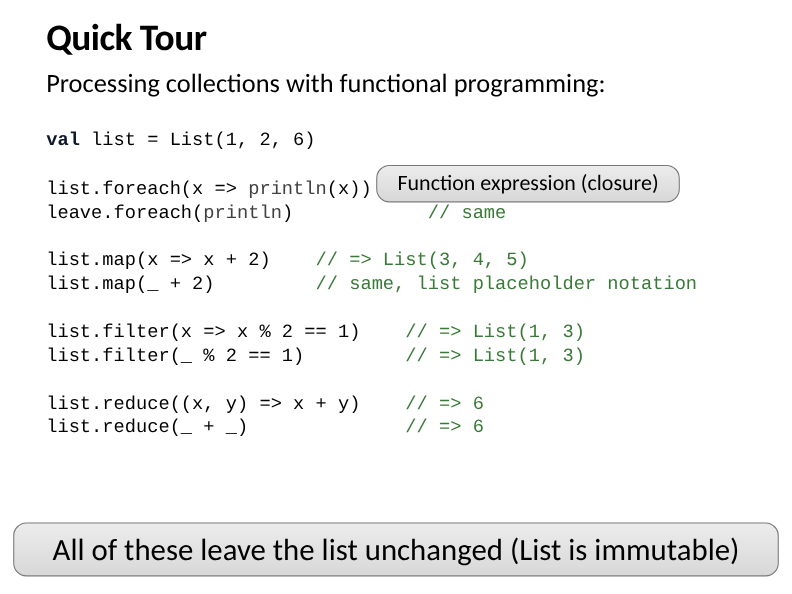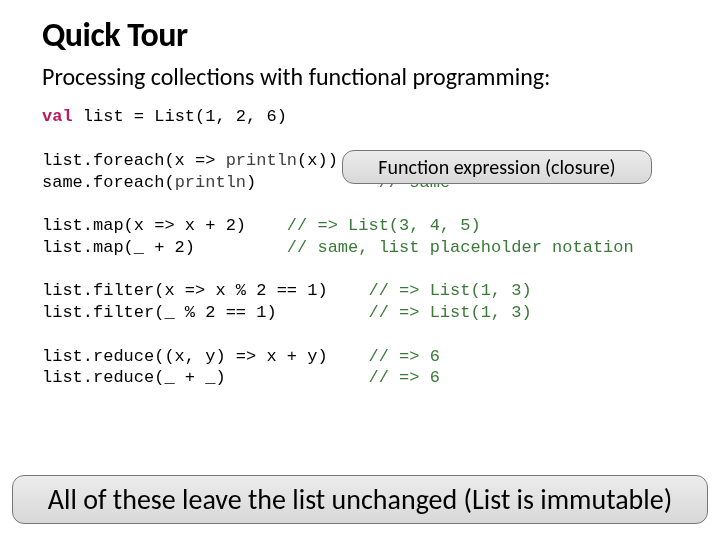--- a/index.html
+++ b/index.html
@@ -18,38 +18,38 @@
   }
   h1 {
     margin: 0 0 12px 0;
     font-weight: bold;
     font-size: 34px;
     line-height: 1.0;
     letter-spacing: -0.5px;
   }
   .subtitle {
     font-size: 24px;
-    margin: 0 0 16px 0;
+    margin: 0 0 28px 0;
     line-height: 1.1;
   }
   pre.code {
     font-family: Consolas, Menlo, "Courier New", monospace;
     font-size: 17px;
     line-height: 1.28;
     margin: 0;
     white-space: pre;
   }
-  .kw { color: #be185d; font-weight: bold; }
+  .kw { color: #0f172a; font-weight: bold; }
   .fn { color: #404040; }
   .cm { color: #3a7a38; }
   .callout {
     position: absolute;
     top: 150px;
     left: 342px;
-    width: 310px;
+    width: 276px;
     text-align: center;
     font-size: 20px;
     padding: 4px 8px;
     border: 1.5px solid #777;
     border-radius: 12px;
     background: linear-gradient(#ececec, #d8d8d8);
   }
   .footer {
     position: absolute;
     left: 12px;
@@ -66,21 +66,21 @@
 </head>
 <body>
 
 <div class="slide">
   <h1>Quick Tour</h1>
   <p class="subtitle">Processing collections with functional programming:</p>
 
   <pre class="code"><span class="kw">val</span><span> list = List(1, 2, 6)</span>
 
 <span>list.foreach(x =&gt; </span><span class="fn">println</span><span>(x))   </span><span class="cm">// prints 1, 2, 3</span>
-<span>same.foreach(</span><span class="fn">println</span><span>)            </span><span class="cm">// same</span>
+<span>leave.foreach(</span><span class="fn">println</span><span>)            </span><span class="cm">// same</span>
 
 <span>list.map(x =&gt; x + 2)    </span><span class="cm">// =&gt; List(3, 4, 5)</span>
 <span>list.map(_ + 2)         </span><span class="cm">// same, list placeholder notation</span>
 
 <span>list.filter(x =&gt; x % 2 == 1)    </span><span class="cm">// =&gt; List(1, 3)</span>
 <span>list.filter(_ % 2 == 1)         </span><span class="cm">// =&gt; List(1, 3)</span>
 
 <span>list.reduce((x, y) =&gt; x + y)    </span><span class="cm">// =&gt; 6</span>
 <span>list.reduce(_ + _)              </span><span class="cm">// =&gt; 6</span></pre>
 </div>

